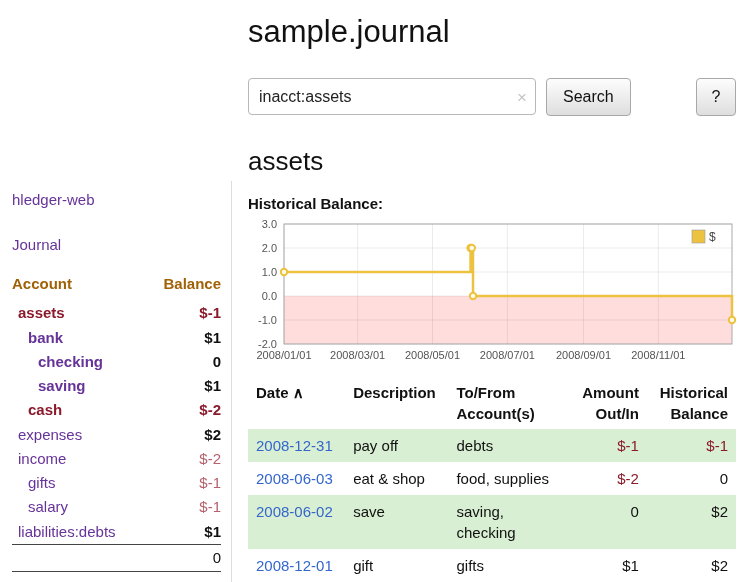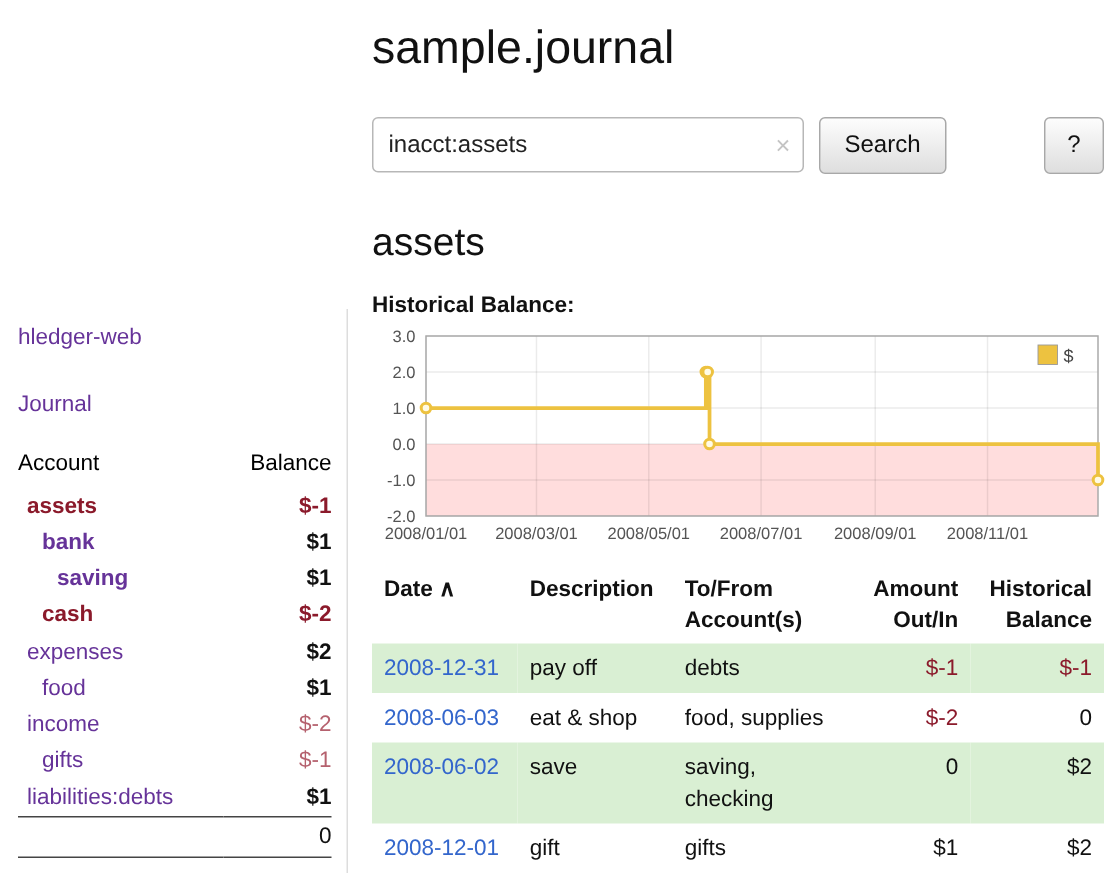--- a/index.html
+++ b/index.html
@@ -8,21 +8,21 @@
     width:742px; height:582px; overflow:hidden;
     font-family:"Liberation Sans", sans-serif; color:#111;
   }
   .page { display:flex; align-items:flex-end; width:742px; height:582px; }
 
   
   .sidebar { width:232px; min-width:232px; padding:10px 10px 10px 12px; border-right:1px solid #ddd; }
   .app-title { display:block; color:var(--purple,#663399); font-size:15px; text-decoration:none; }
   .nav-journal { display:block; margin-top:28px; margin-bottom:20px; color:var(--purple,#663399); font-size:15px; text-decoration:none; }
   .accounts-table { width:100%; border-collapse:collapse; font-size:15px; }
-  .accounts-table th { font-weight:normal; text-align:left; padding:2px 0 9px 0; color:#000000; }
+  .accounts-table th { font-weight:bold; text-align:left; padding:2px 0 9px 0; color:#a16207; }
   .accounts-table th.th-balance { text-align:right; }
   .accounts-table td { padding:2px 0; line-height:1.35; }
   .acct-link { color:var(--purple,#663399); text-decoration:none; white-space:nowrap; }
   .acct-link.bold { font-weight:bold; }
   .neg { color:var(--negative,#8b1a2b); }
   .bal { text-align:right; font-weight:bold; white-space:nowrap; }
   .bal.strong { color:var(--negative,#8b1a2b); }
   .bal.soft { font-weight:normal; color:var(--negative_soft,#b5616e); }
   .total-row td { border-top:1px solid #444; border-bottom:1px solid #444; padding:3px 0; }
   .total-row .bal { font-weight:normal; }
@@ -72,41 +72,45 @@
       <tbody>
           <tr>
             <td style="padding-left: 6px;"><a href="#" class="acct-link bold neg">assets</a></td>
             <td class="bal strong">$-1</td>
           </tr>
           <tr>
             <td style="padding-left: 16px;"><a href="#" class="acct-link bold">bank</a></td>
             <td class="bal">$1</td>
           </tr>
           <tr>
+            <td style="padding-left: 26px;"><a href="#" class="acct-link bold">checking</a></td>
+            <td class="bal">0</td>
+          </tr>
+          <tr>
             <td style="padding-left: 26px;"><a href="#" class="acct-link bold">saving</a></td>
             <td class="bal">$1</td>
           </tr>
           <tr>
             <td style="padding-left: 16px;"><a href="#" class="acct-link bold neg">cash</a></td>
             <td class="bal strong">$-2</td>
           </tr>
           <tr>
             <td style="padding-left: 6px;"><a href="#" class="acct-link">expenses</a></td>
             <td class="bal">$2</td>
           </tr>
           <tr>
-            <td style="padding-left: 16px;"><a href="#" class="acct-link">food</a></td>
-            <td class="bal">$1</td>
-          </tr>
-          <tr>
             <td style="padding-left: 6px;"><a href="#" class="acct-link">income</a></td>
             <td class="bal soft">$-2</td>
           </tr>
           <tr>
             <td style="padding-left: 16px;"><a href="#" class="acct-link">gifts</a></td>
+            <td class="bal soft">$-1</td>
+          </tr>
+          <tr>
+            <td style="padding-left: 16px;"><a href="#" class="acct-link">salary</a></td>
             <td class="bal soft">$-1</td>
           </tr>
           <tr>
             <td style="padding-left: 6px;"><a href="#" class="acct-link">liabilities:debts</a></td>
             <td class="bal">$1</td>
           </tr>
         </tbody>
       <tfoot>
         <tr class="total-row">
           <td></td>

